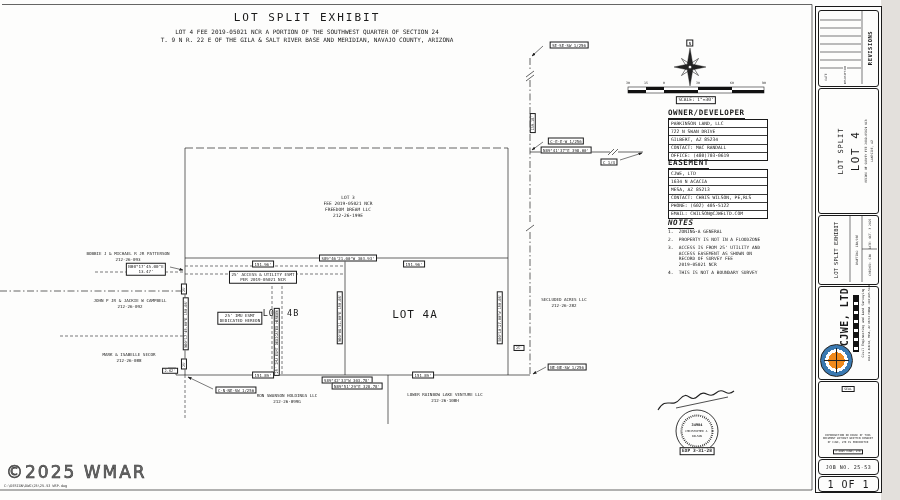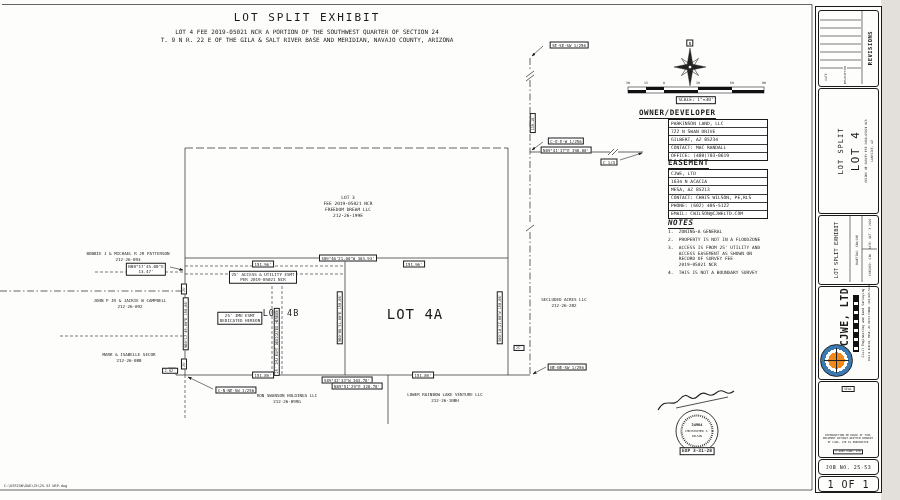--- a/index.html
+++ b/index.html
@@ -87,21 +87,21 @@
 
   <div class="ctx bx" style="left:690px;top:43px;font-size:4px;">N</div>
   <div class="ctx" style="left:628px;top:83px;font-size:3.2px;">30</div>
   <div class="ctx" style="left:646px;top:83px;font-size:3.2px;">15</div>
   <div class="ctx" style="left:664px;top:83px;font-size:3.2px;">0</div>
   <div class="ctx" style="left:698px;top:83px;font-size:3.2px;">30</div>
   <div class="ctx" style="left:732px;top:83px;font-size:3.2px;">60</div>
   <div class="ctx" style="left:764px;top:83px;font-size:3.2px;">90</div>
   <div class="ctx bx" style="left:696px;top:100px;font-size:4.5px;">SCALE: 1"=30'</div>
 
-  <div class="ltx hd" style="left:639px;top:108px;">OWNER/DEVELOPER</div>
+  <div class="ltx hd" style="left:668px;top:108px;">OWNER/DEVELOPER</div>
   <div class="rows" style="left:668px;top:119px;width:98px;">
     <div>PARKINSON LAND, LLC</div>
     <div>722 N SWAN DRIVE</div>
     <div>GILBERT, AZ 85234</div>
     <div>CONTACT: MAC RANDALL</div>
     <div>OFFICE: (480)703-0619</div>
   </div>
   <div class="ltx hd" style="left:668px;top:158px;">EASEMENT</div>
   <div class="rows" style="left:668px;top:169px;width:98px;">
     <div>CJWE, LTD</div>
@@ -122,21 +122,21 @@
     <div>4.  THIS IS NOT A BOUNDARY SURVEY</div>
   </div>
 
   <div class="ctx" style="left:348px;top:207px;font-size:4.5px;line-height:1.35;">
     <div>LOT 3</div>
     <div>FEE 2019-05021 NCR</div>
     <div>FREEDOM DREAM LLC</div>
     <div>212-26-199E</div>
   </div>
   <div class="ctx" style="left:281px;top:313px;font-size:8.5px;letter-spacing:1px;">LOT 4B</div>
-  <div class="ctx" style="left:415px;top:314px;font-size:14px;letter-spacing:1px;">LOT 4A</div>
+  <div class="ctx" style="left:415px;top:314px;font-size:11px;letter-spacing:1px;">LOT 4A</div>
 
   <div class="ctx" style="left:128px;top:257px;font-size:4.2px;line-height:1.35;">
     <div>BOBBIE J &amp; MICHAEL R JR PATTERSON</div>
     <div>212-26-093</div>
   </div>
   <div class="ctx bx" style="left:146px;top:269px;font-size:4.2px;">
     <div>N00°17'45.00"E</div>
     <div>13.47'</div>
   </div>
   <div class="ctx" style="left:130px;top:304px;font-size:4.2px;line-height:1.35;">
@@ -237,14 +237,15 @@
     <div class="ctx bx" style="left:29px;top:70px;font-size:2.6px;">© 2025 CJWE, LTD</div>
   </div>
 
   <div class="tb" style="top:459px;height:14px;border-radius:4px;">
     <div class="ctx" style="left:29.5px;top:7px;font-size:5px;letter-spacing:0.5px;">JOB NO. 25-53</div>
   </div>
   <div class="tb" style="top:476px;height:14px;border-radius:4px;">
     <div class="ctx" style="left:29.5px;top:7px;font-size:10px;letter-spacing:1px;">1 OF 1</div>
   </div>
 
+  <div class="ltx copyright" style="left:6px;top:462px;">©2025 WMAR</div>
   <div class="ltx" style="left:4px;top:484px;font-size:3.5px;color:#333;">C:\DESIGN\DWG\25\25-53 WSP.dwg</div>
 </div>
 
 </body></html>

